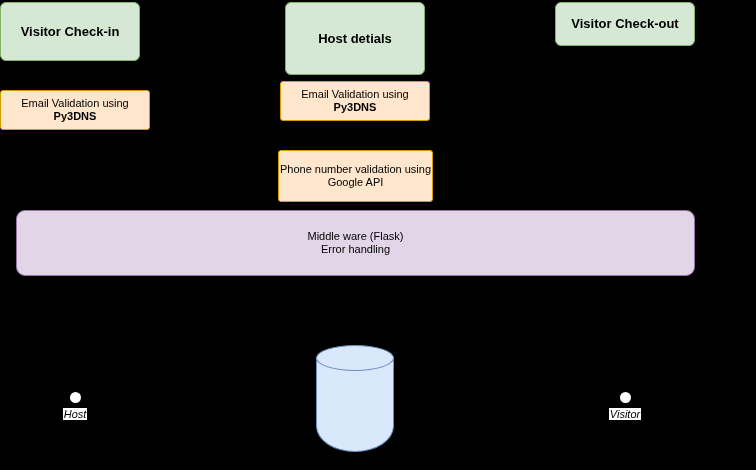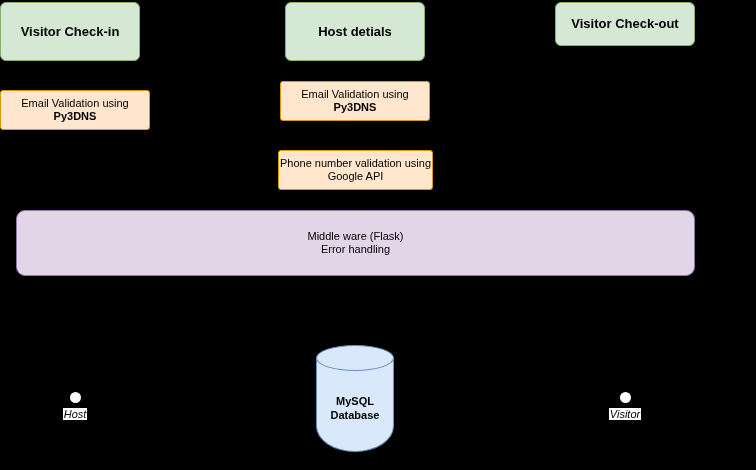--- a/index.html
+++ b/index.html
@@ -151,55 +151,51 @@
 
     <path d="M 92 404 L 312 404" stroke="#000000" stroke-width="1" fill="none"></path>
 
     <path d="M 608 404 L 398 404" stroke="#000000" stroke-width="1" fill="none"></path>
   </svg>
 
   <div class="node green-box" style="left:0px; top:2px; width:140px; height:59px;">
     <span>Visitor Check-in</span>
   </div>
 
-  <div class="node green-box" style="left:285px; top:2px; width:140px; height:59px;">
+  <div class="node green-box" style="left:285px; top:2px; width:140px; height:73px;">
     <span>Host detials</span>
   </div>
 
   <div class="node green-box" style="left:555px; top:2px; width:140px; height:44px;">
     <span>Visitor Check-out</span>
   </div>
 
   <div class="node orange-box" style="left:0px; top:90px; width:150px; height:40px;">
     <span>Email Validation using</span>
     <span class="bold">Py3DNS</span>
   </div>
 
   <div class="node orange-box" style="left:280px; top:81px; width:150px; height:40px;">
     <span>Email Validation using</span>
     <span class="bold">Py3DNS</span>
   </div>
 
-  <div class="node orange-box" style="left:278px; top:150px; width:155px; height:40px;text-align:center;">
+  <div class="node orange-box" style="left:278px; top:150px; width:155px; height:52px;text-align:center;">
     <span>Phone number validation using</span>
     <span>Google API</span>
   </div>
 
   <div class="node purple-box" style="left:16px; top:210px; width:679px; height:66px;">
     <span>Middle ware (Flask)</span>
     <span>Error handling</span>
   </div>
 
   <div class="db-cyl" style="left:316px; top:345px;">
     <div class="body"></div>
     <div class="top"></div>
-    <div class="label">
-      <div>MySQL</div>
-      <div>Database</div>
-    </div>
   </div>
 
   <div class="actor" style="left:55px; top:392px;">
     <div class="head"></div>
     <div class="name">Host</div>
   </div>
 
   <div class="actor" style="left:605px; top:392px;">
     <div class="head"></div>
     <div class="name">Visitor</div>

